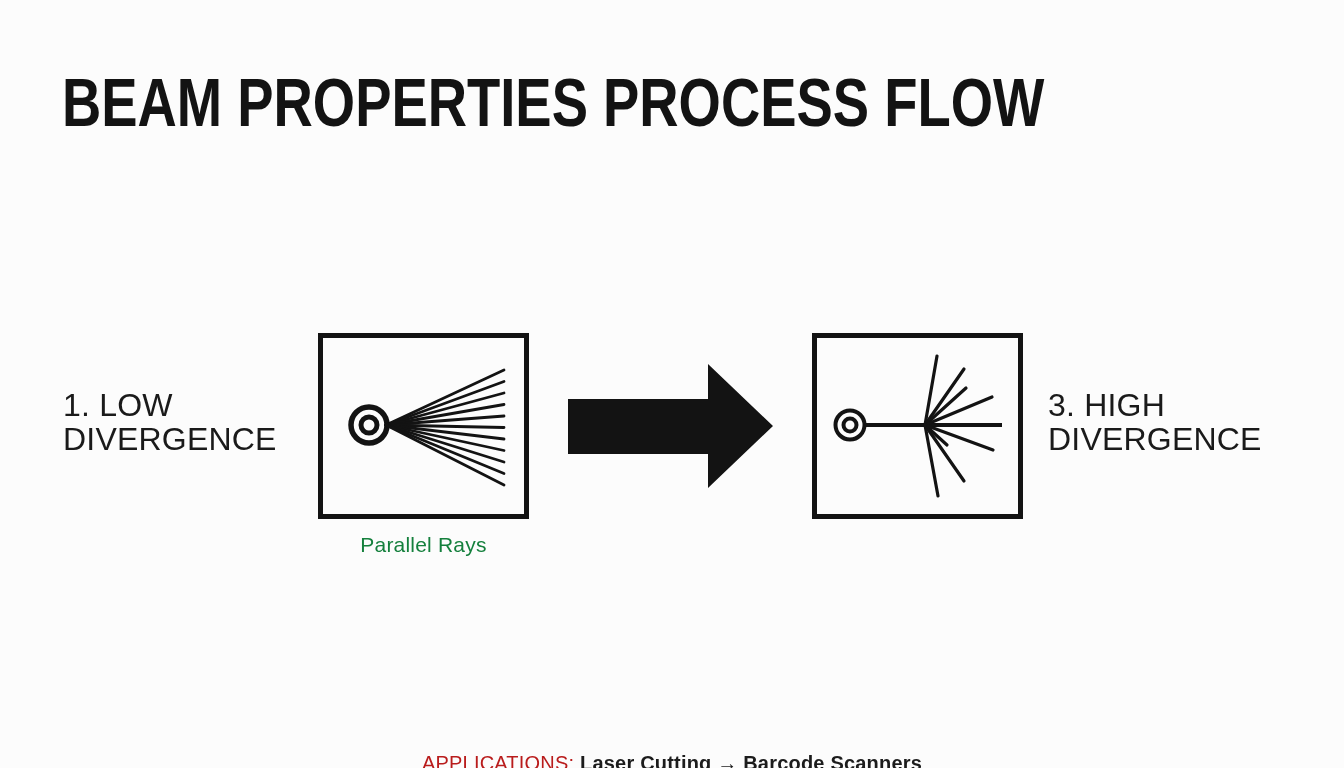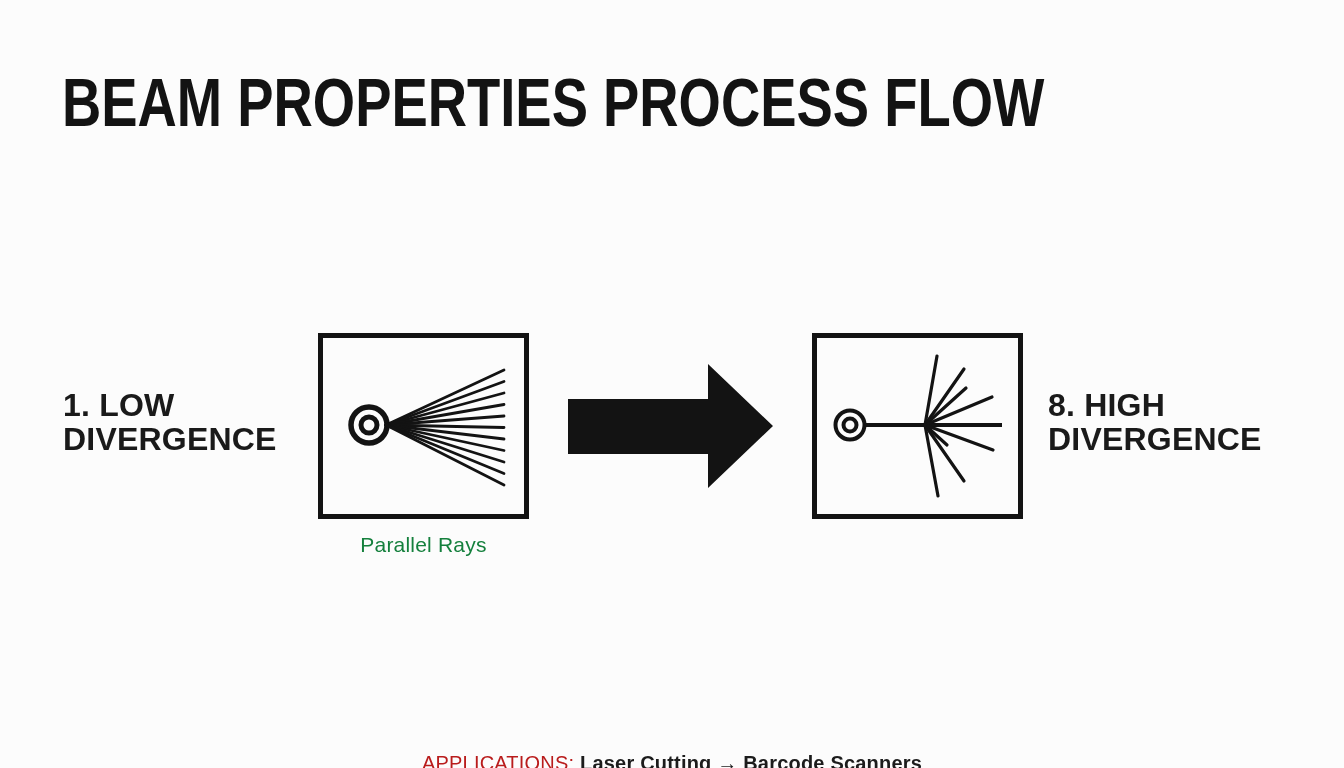--- a/index.html
+++ b/index.html
@@ -23,21 +23,21 @@
     white-space: nowrap;
     transform: scaleX(0.80);
     transform-origin: left top;
     color: #131313;
   }
 
   .step-label {
     position: absolute;
     top: 352px;
     font-size: 32px;
-    font-weight: 700;
+    font-weight: 400;
     line-height: 34px;
     letter-spacing: 0.2px;
     color: #1a1a1a;
     white-space: nowrap;
   }
   .step-label.left  { left: 63px; }
   .step-label.right { left: 1048px; }
 
   .diagram-box {
     position: absolute;
@@ -135,21 +135,21 @@
           <line x1="108" y1="87" x2="130" y2="107"></line>
           <line x1="108" y1="87" x2="176" y2="112"></line>
           <line x1="108" y1="87" x2="147" y2="143"></line>
           <line x1="108" y1="87" x2="121" y2="158"></line>
         </g>
       </g>
     </svg>
   </div>
 
   <div class="step-label right">
-    <div>8. HIGH</div>
+    <div>3. HIGH</div>
     <div>DIVERGENCE</div>
   </div>
 
   <div class="applications">
     <span class="app-label">APPLICATIONS:</span>
     <span> </span>
     <span class="app-value">Laser Cutting → Barcode Scanners</span>
   </div>
 
 </div>

